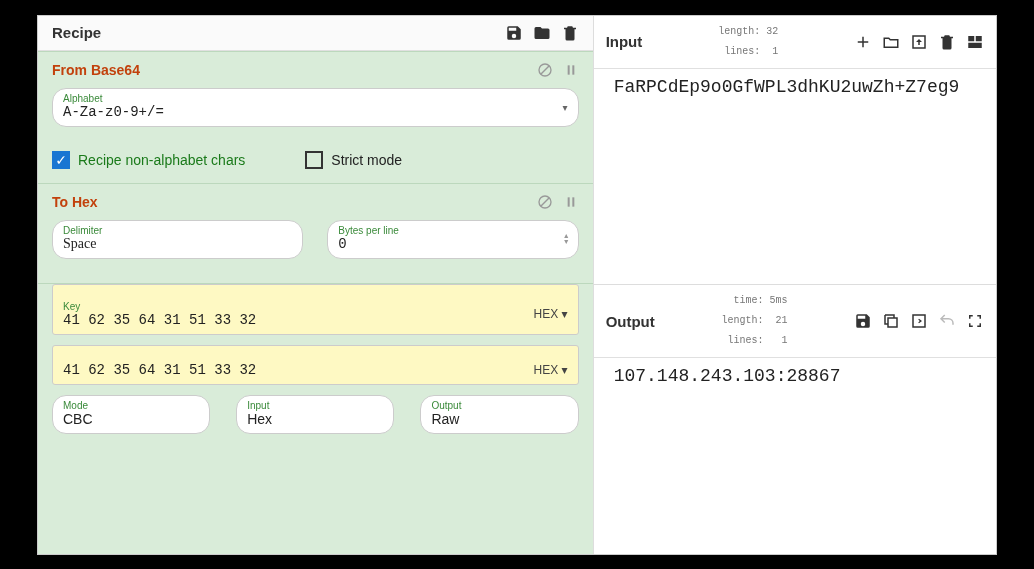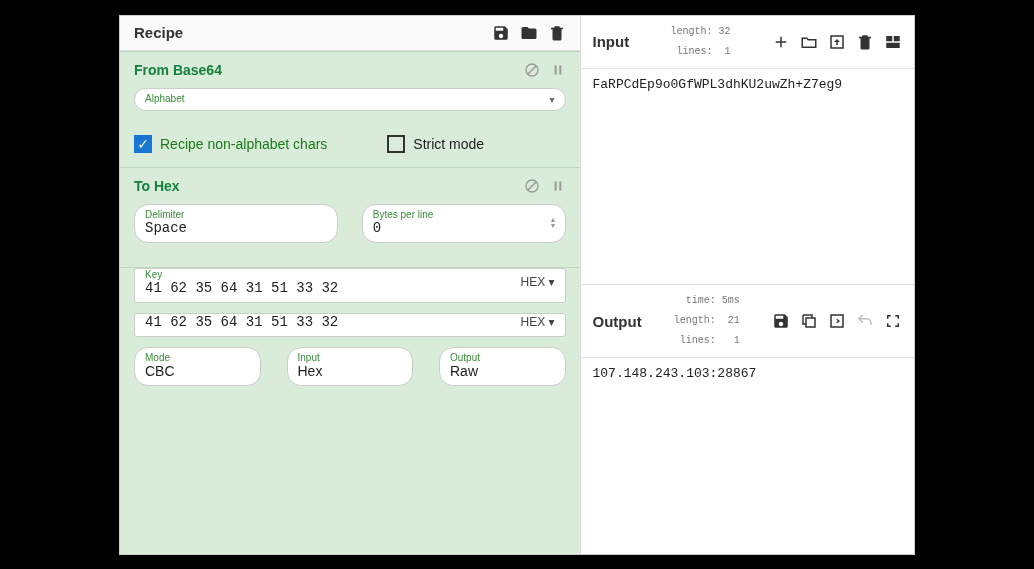--- a/index.html
+++ b/index.html
@@ -1,53 +1,53 @@
 <!DOCTYPE html>
 <html><head>
 <meta charset="utf-8">
 <style>
 *{box-sizing:border-box;margin:0;padding:0}
 body{font-family:Arial,Helvetica,sans-serif;background:#000;display:flex;justify-content:center;align-items:center;height:569px;width:1034px}
-.app{width:796px;height:540px;background:#fff;display:flex;border:1px solid #ccc}
+.app{width:960px;height:540px;background:#fff;display:flex;border:1px solid #ccc}
 .left{flex:0 0 58%;display:flex;flex-direction:column;border-right:1px solid #ddd}
 .right{flex:0 0 42%;display:flex;flex-direction:column}
 .panel-header{display:flex;align-items:center;justify-content:space-between;padding:8px 14px;border-bottom:1px solid #e0e0e0;background:#fafafa}
 .panel-header .title{font-weight:bold;font-size:15px;color:#333}
 .panel-header .icons{display:flex;gap:10px;align-items:center}
 .icon{width:18px;height:18px;display:flex;align-items:center;justify-content:center;color:#333;cursor:pointer}
 .icon svg{width:18px;height:18px;fill:currentColor}
 .recipe-body{flex:1;overflow:auto;background:#d9ecd9}
 .op{background:#d9ecd9;border-top:1px solid #bcd8bd}
 .op-header{display:flex;justify-content:space-between;align-items:center;padding:10px 14px}
-.op-title{color:#15803d;font-weight:bold;font-size:14px}
+.op-title{color:#c2410c;font-weight:bold;font-size:14px}
 .op-icons{display:flex;gap:10px;align-items:center;color:#888}
 .op-icons .mini{width:16px;height:16px;cursor:pointer}
 .op-body{padding:0 14px 14px 14px}
 .field{background:#fff;border:1px solid #ccc;border-radius:14px;padding:4px 10px 6px 10px;position:relative;margin-bottom:10px}
 .field-label{font-size:10px;color:#3a8a3a;display:block}
 .field-value{font-family:'Courier New',monospace;font-size:14px;color:#222;border:none;outline:none;width:100%;background:transparent}
 .field .caret{position:absolute;right:10px;top:50%;transform:translateY(-50%);font-size:10px;color:#666}
 .field .spinner{position:absolute;right:8px;top:50%;transform:translateY(-50%);display:flex;flex-direction:column;font-size:7px;color:#999;line-height:6px}
 .row{display:flex;gap:24px}
 .row .field{flex:1}
 .checkrow{display:flex;gap:60px;padding:0 14px 14px 14px;align-items:center}
 .checkitem{display:flex;align-items:center;gap:8px;color:#1a7a1a;font-size:14px}
 .checkbox{width:18px;height:18px;border:2px solid #333;display:flex;align-items:center;justify-content:center;cursor:pointer}
 .checkbox.checked{background:#1976d2;border-color:#1976d2;color:#fff}
-.hexfield{background:#ffffff;border:1px solid #ccc;border-radius:3px;padding:0 10px 6px 10px;margin-bottom:10px;display:flex;align-items:center}
+.hexfield{background:#fef9c3;border:1px solid #ccc;border-radius:3px;padding:16px 10px 6px 10px;margin-bottom:10px;display:flex;align-items:center}
 .hexfield .inner{flex:1}
 .hexfield .fmt{font-size:12px;color:#444;cursor:pointer;white-space:nowrap}
 .row3{display:flex;gap:26px}
 .row3 .field{flex:1}
 .io-panel{flex:1;display:flex;flex-direction:column;border-bottom:1px solid #ddd}
 .io-header{display:flex;align-items:center;justify-content:space-between;padding:6px 12px;border-bottom:1px solid #e0e0e0}
 .io-header .title{font-weight:bold;font-size:15px;color:#333}
 .io-meta{font-family:'Courier New',monospace;font-size:10px;color:#777;text-align:right;line-height:20px;white-space:pre}
 .io-icons{display:flex;gap:10px;align-items:center}
-.io-body{flex:1;padding:8px 12px;font-family:'Courier New',monospace;font-size:13px;color:#222;white-space:pre-wrap;word-break:break-all}
+.io-body{flex:1;padding:8px 20px;font-family:'Courier New',monospace;font-size:18px;color:#222;white-space:pre-wrap;word-break:break-all}
 </style>
 </head>
 <body>
 
 <div class="app">
   <div class="left">
     <div class="panel-header">
       <span class="title">Recipe</span>
       <div class="icons">
         <span class="icon">
@@ -79,20 +79,21 @@
                 </svg></span>
             <span class="mini"><svg viewBox="0 0 24 24">
                   <rect x="7" y="5" width="3" height="14" fill="#999"></rect>
                   <rect x="14" y="5" width="3" height="14" fill="#999"></rect>
                 </svg></span>
           </div>
         </div>
         <div class="op-body">
           <div class="field">
             <span class="field-label">Alphabet</span>
+            <div class="field-value">A-Za-z0-9+/=</div>
             <span class="caret">▾</span>
           </div>
         </div>
         <div class="checkrow">
           <label class="checkitem">
             <span class="checkbox checked">✓</span>
             <span>Recipe non-alphabet chars</span>
           </label>
           <label class="checkitem" style="color:#222">
             <span class="checkbox"></span>
@@ -112,21 +113,21 @@
             <span class="mini"><svg viewBox="0 0 24 24">
                   <rect x="7" y="5" width="3" height="14" fill="#999"></rect>
                   <rect x="14" y="5" width="3" height="14" fill="#999"></rect>
                 </svg></span>
           </div>
         </div>
         <div class="op-body">
           <div class="row">
             <div class="field">
               <span class="field-label">Delimiter</span>
-              <div class="field-value" style="font-family:Liberation Mono, monospace">Space</div>
+              <div class="field-value" style="font-family:Liberation Serif, serif">Space</div>
             </div>
             <div class="field">
               <span class="field-label">Bytes per line</span>
               <div class="field-value">0</div>
               <span class="spinner">
                   <span>▲</span>
                   <span>▼</span>
                 </span>
             </div>
           </div>

